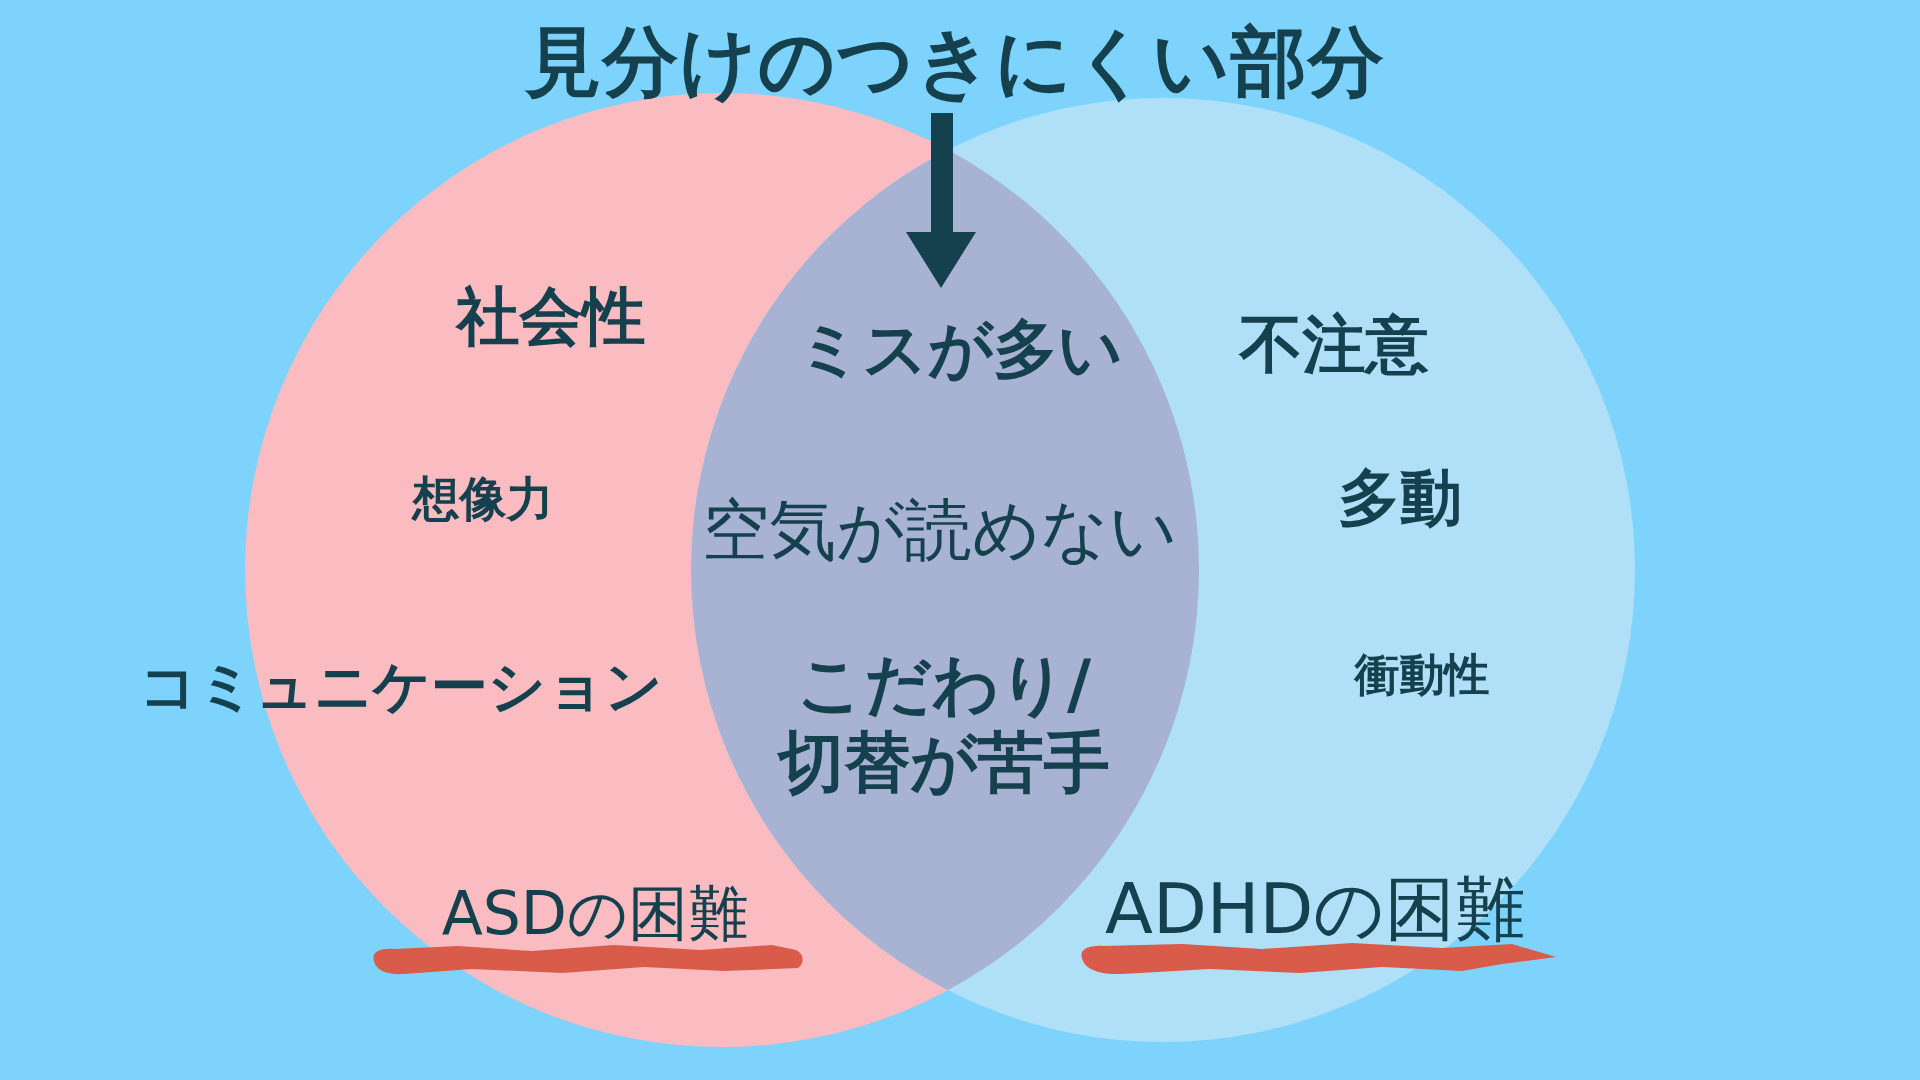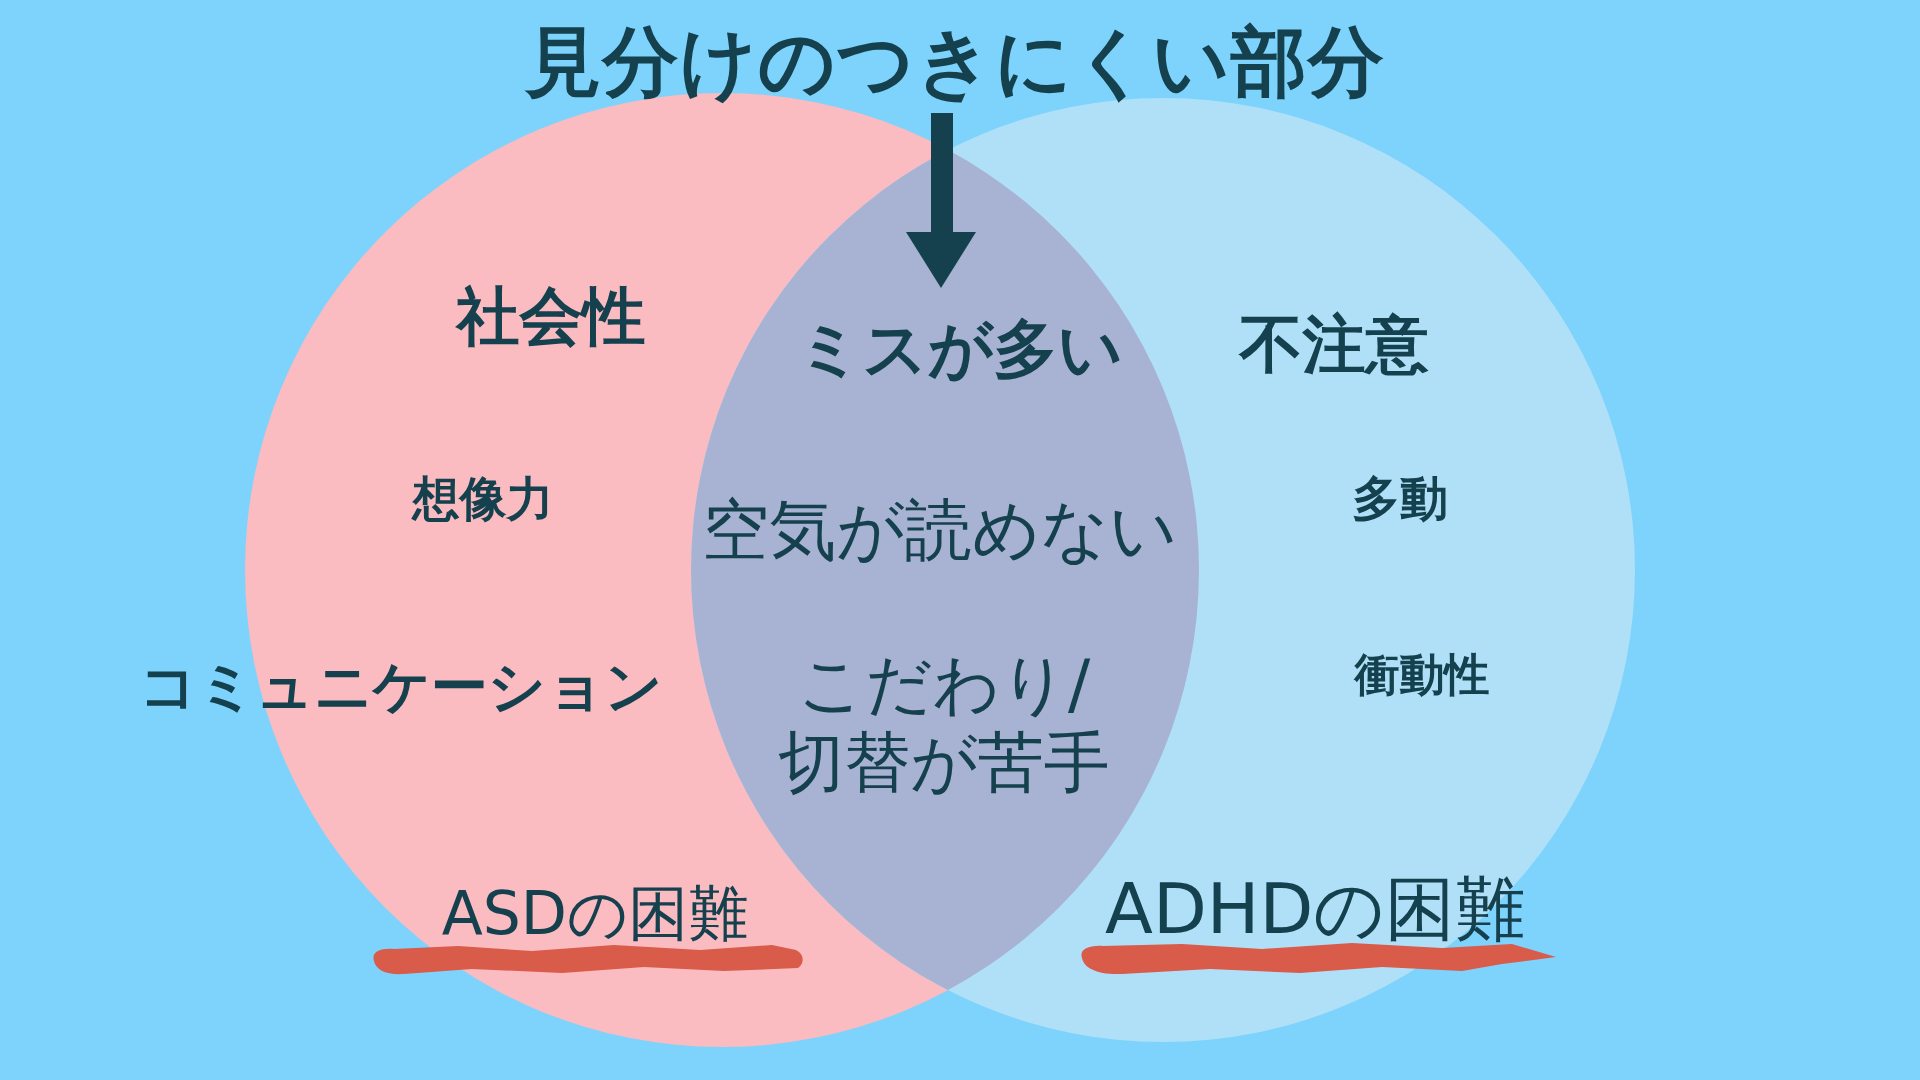--- a/index.html
+++ b/index.html
@@ -18,23 +18,23 @@
     text-align:center;
     line-height:1.18;
     white-space:nowrap;
   }
   .title     {left:955px; top:62px;  font-size:76px; font-weight:800; letter-spacing:1px;}
   .asd-0     {left:551px; top:317px; font-size:63px; font-weight:600;}
   .asd-1     {left:483px; top:499px; font-size:47px; font-weight:600;}
   .asd-2     {left:401px; top:687px; font-size:57px; font-weight:700;}
   .ov-0      {left:960px; top:350px; font-size:64px; font-weight:800;}
   .ov-1      {left:940px; top:531px; font-size:67px; font-weight:400;}
-  .ov-2      {left:944px; top:724px; font-size:66px; font-weight:400; white-space:pre-line;}
+  .ov-2      {left:944px; top:724px; font-size:66px; font-weight:700; white-space:pre-line;}
   .adhd-0    {left:1334px;top:313px; font-size:63px; font-weight:600;margin-top:32px;}
-  .adhd-1    {left:1400px;top:498px; font-size:48px; font-weight:600;}
+  .adhd-1    {left:1400px;top:498px; font-size:62px; font-weight:600;}
   .adhd-2    {left:1422px;top:675px; font-size:45px; font-weight:600;}
   .asd-label {left:595px; top:913px; font-size:60px; font-weight:400;}
   .adhd-label{left:1315px;top:909px; font-size:70px; font-weight:400;}
 </style>
 </head>
 <body>
 
 <div class="canvas">
 
   <svg class="venn-svg" viewBox="0 0 1920 1080" xmlns="http://www.w3.org/2000/svg">

